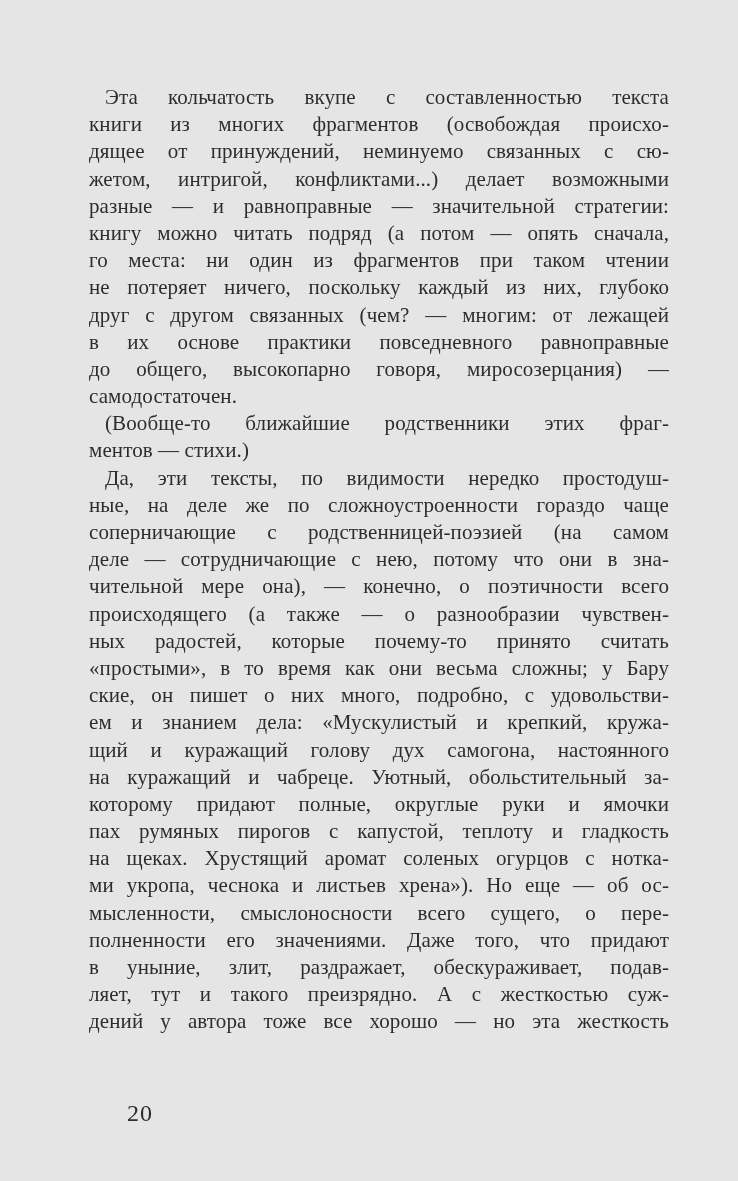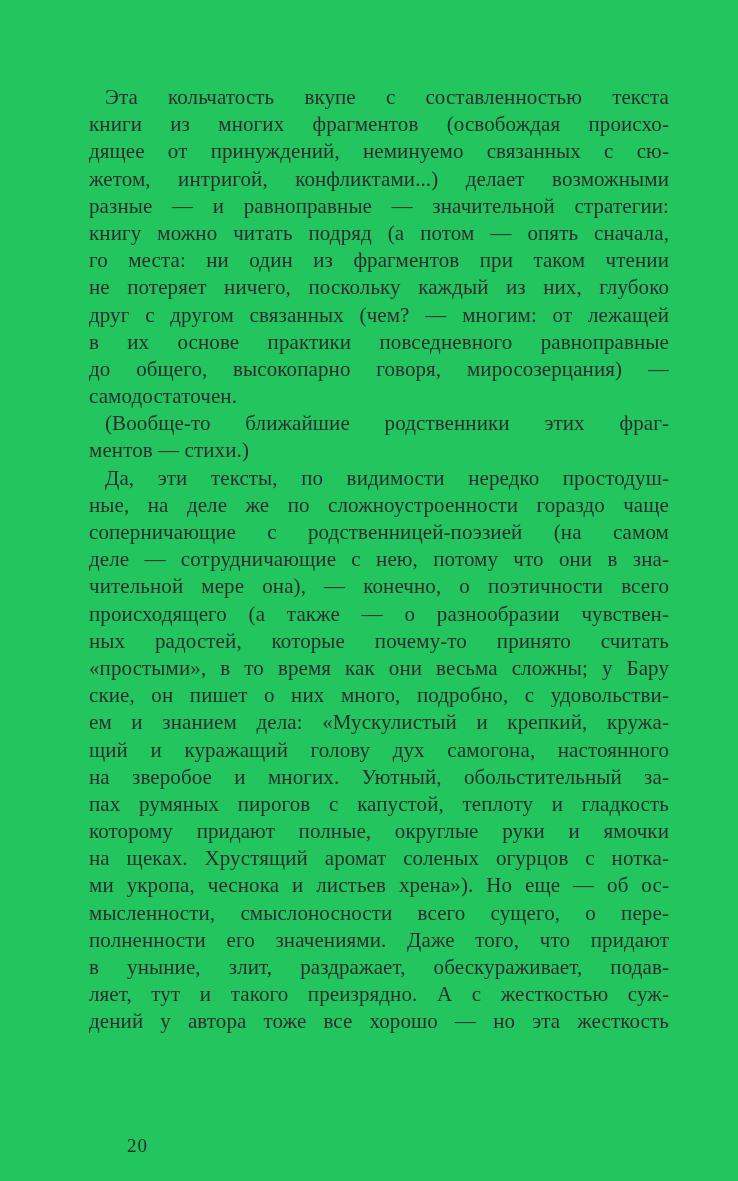--- a/index.html
+++ b/index.html
@@ -4,21 +4,21 @@
 <style>
   html, body {
     margin: 0;
     padding: 0;
     background: #ffffff;
   }
   .page {
     position: relative;
     width: 738px;
     height: 1181px;
-    background: #22c55e;
+    background: #e5e5e5;
     font-family: "Liberation Serif", "DejaVu Serif", serif;
     color: #2d2d30;
     overflow: hidden;
   }
   .text-block {
     position: absolute;
     left: 89px;
     top: 84px;
     width: 580px;
   }
@@ -34,22 +34,22 @@
   }
   .line.indent {
     text-indent: 16px;
   }
   .line.para-end {
     text-align-last: left;
   }
   .page-number {
     position: absolute;
     left: 127px;
-    top: 1134px;
-    font-size: 19px;
+    top: 1101px;
+    font-size: 24px;
     line-height: 24px;
     letter-spacing: 1px;
     color: #2d2d30;
     font-variant-numeric: oldstyle-nums;
   }
 </style>
 </head>
 <body>
 
 <div class="page">
@@ -72,23 +72,23 @@
       <div class="line">ные, на деле же по сложноустроенности гораздо чаще</div>
       <div class="line">соперничающие с родственницей-поэзией (на самом</div>
       <div class="line">деле — сотрудничающие с нею, потому что они в зна-</div>
       <div class="line">чительной мере она), — конечно, о поэтичности всего</div>
       <div class="line">происходящего (а также — о разнообразии чувствен-</div>
       <div class="line">ных радостей, которые почему-то принято считать</div>
       <div class="line">«простыми», в то время как они весьма сложны; у Бару</div>
       <div class="line">ские, он пишет о них много, подробно, с удовольстви-</div>
       <div class="line">ем и знанием дела: «Мускулистый и крепкий, кружа-</div>
       <div class="line">щий и куражащий голову дух самогона, настоянного</div>
-      <div class="line">на зверобое и многих. Уютный, обольстительный за-</div>
+      <div class="line">на куражащий и чабреце. Уютный, обольстительный за-</div>
+      <div class="line">которому придают полные, округлые руки и ямочки</div>
       <div class="line">пах румяных пирогов с капустой, теплоту и гладкость</div>
-      <div class="line">которому придают полные, округлые руки и ямочки</div>
       <div class="line">на щеках. Хрустящий аромат соленых огурцов с нотка-</div>
       <div class="line">ми укропа, чеснока и листьев хрена»). Но еще — об ос-</div>
       <div class="line">мысленности, смыслоносности всего сущего, о пере-</div>
       <div class="line">полненности его значениями. Даже того, что придают</div>
       <div class="line">в уныние, злит, раздражает, обескураживает, подав-</div>
       <div class="line">ляет, тут и такого преизрядно. А с жесткостью суж-</div>
       <div class="line">дений у автора тоже все хорошо — но эта жесткость</div>
     </div>
   <div class="page-number">20</div>
 </div>

